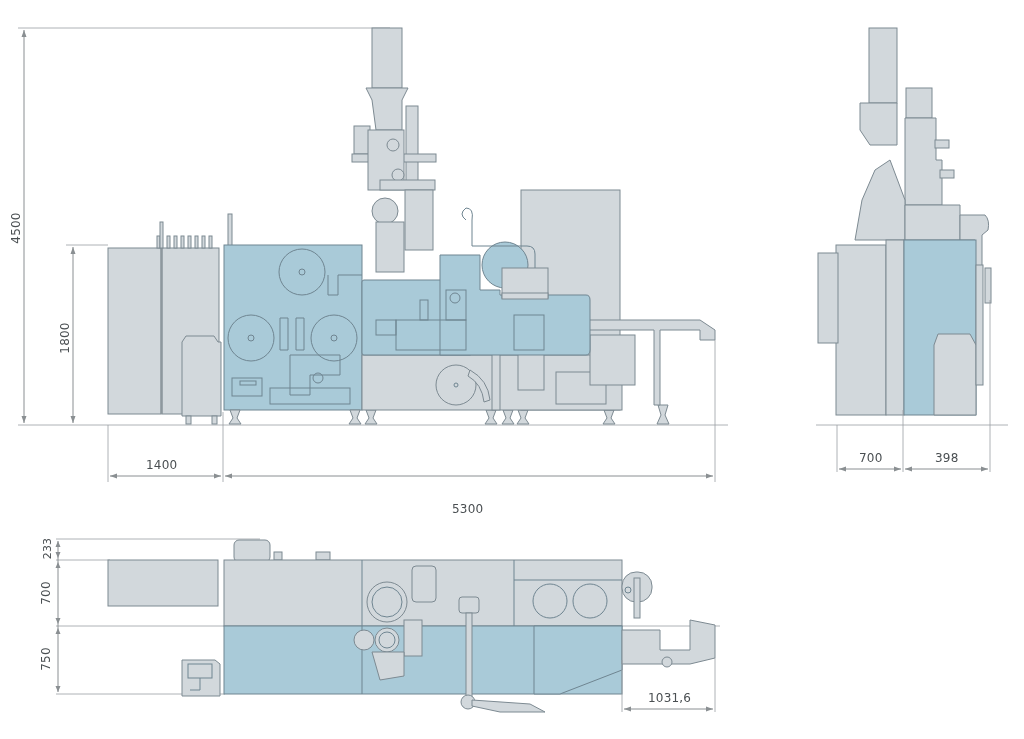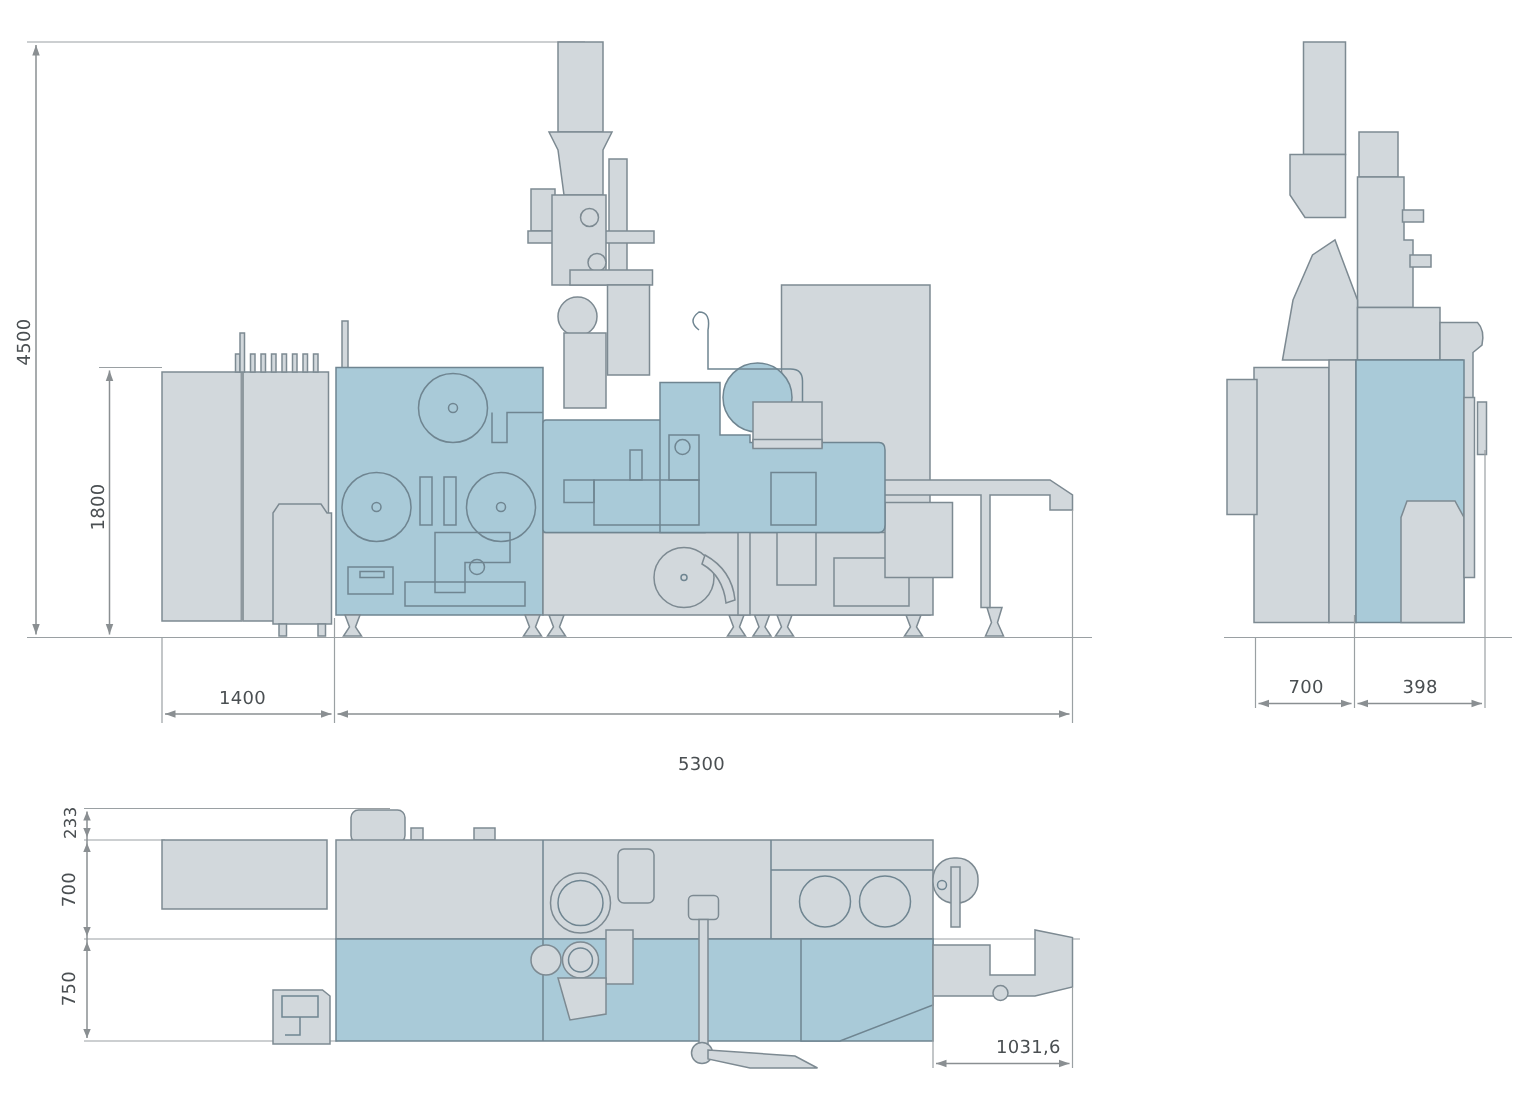--- a/index.html
+++ b/index.html
@@ -220,13 +220,13 @@
 
 <div class="lbl rot" style="left:-2px; top:221px; width:36px; text-align:center;">4500</div>
 <div class="lbl rot" style="left:47px; top:331px; width:36px; text-align:center;">1800</div>
 <div class="lbl" style="left:146px; top:458px;">1400</div>
 <div class="lbl" style="left:452px; top:458px;margin-top:44px;">5300</div>
 <div class="lbl" style="left:859px; top:451px;">700</div>
 <div class="lbl" style="left:935px; top:451px;">398</div>
 <div class="lbl rot" style="left:33px; top:542px; width:28px; text-align:center; font-size:11px;">233</div>
 <div class="lbl rot" style="left:31px; top:586px; width:30px; text-align:center;">700</div>
 <div class="lbl rot" style="left:31px; top:652px; width:30px; text-align:center;">750</div>
-<div class="lbl" style="left:664px; top:691px;">1031,6</div>
+<div class="lbl" style="left:648px; top:691px;">1031,6</div>
 
 </body></html>

